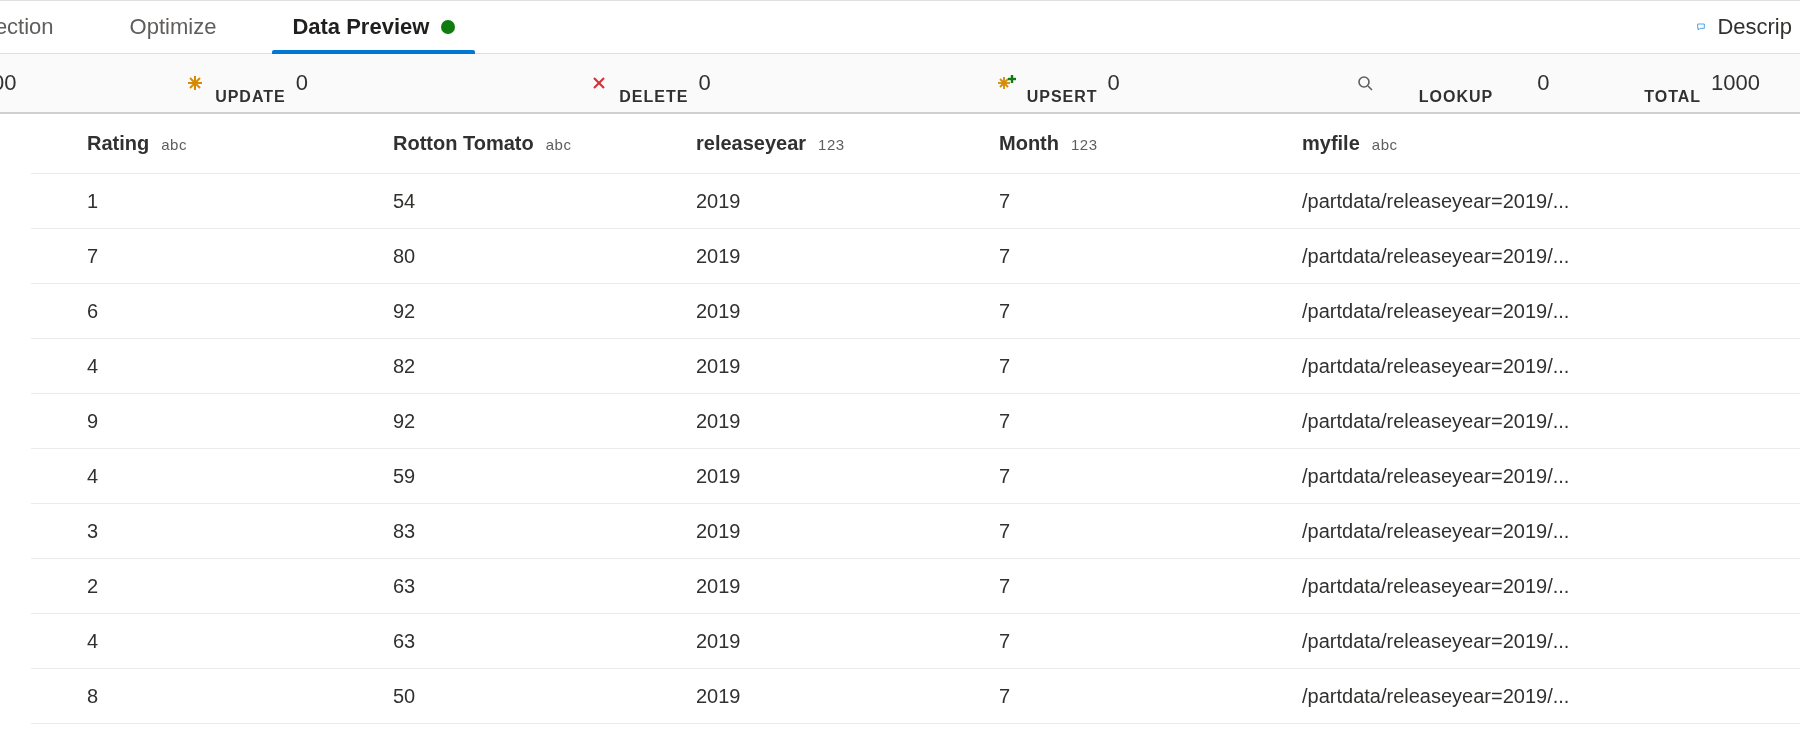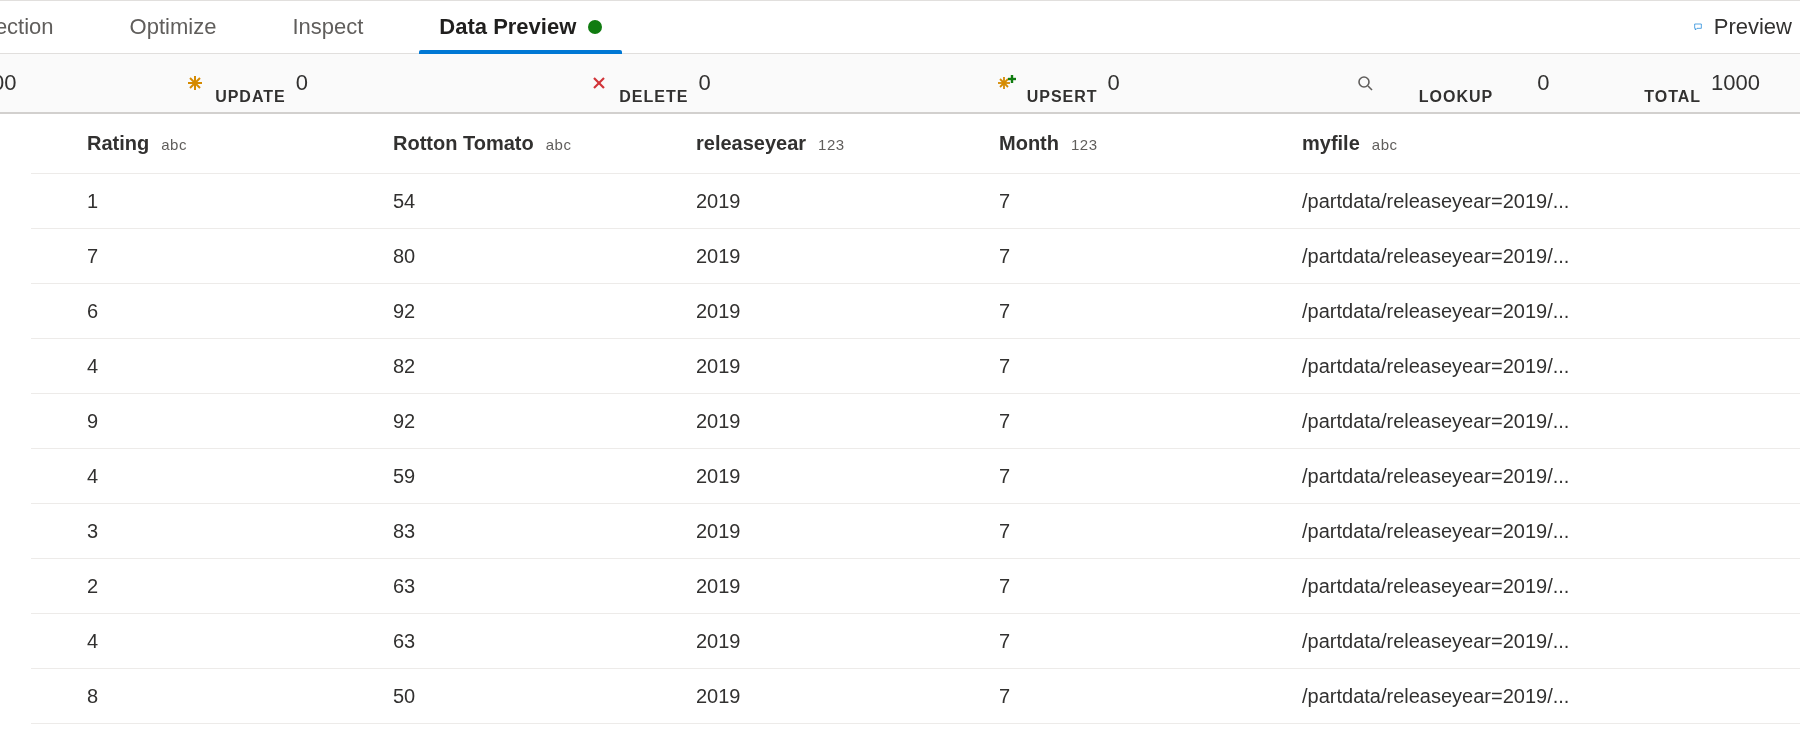--- a/index.html
+++ b/index.html
@@ -129,36 +129,33 @@
 <body>
 
 <div class="tabs-row">
   <div class="tabs">
     <div class="tab first-cut">
       <span>jection</span>
     </div>
     <div class="tab">
       <span>Optimize</span>
     </div>
-    <div class="tab">
-      <span>Inspect</span>
-    </div>
     <div class="tab active">
       <span>Data Preview</span>
       <span class="dot"></span>
     </div>
   </div>
   <div class="tabs-spacer"></div>
   <div class="descrip">
     <span class="ico">
       <svg width="24" height="22" viewBox="0 0 24 22" fill="none" stroke="#0078d4" stroke-width="2">
         <path d="M2 2 H22 V15 H9 L4 20 V15 H2 Z"></path>
       </svg>
     </span>
-    <span>Preview</span>
+    <span>Descrip</span>
   </div>
 </div>
 
 <div class="stats-row">
   <div class="stat stat-leading">
     <span class="val">00</span>
   </div>
 
   <div class="stat stat-update">
     <span class="ico">

